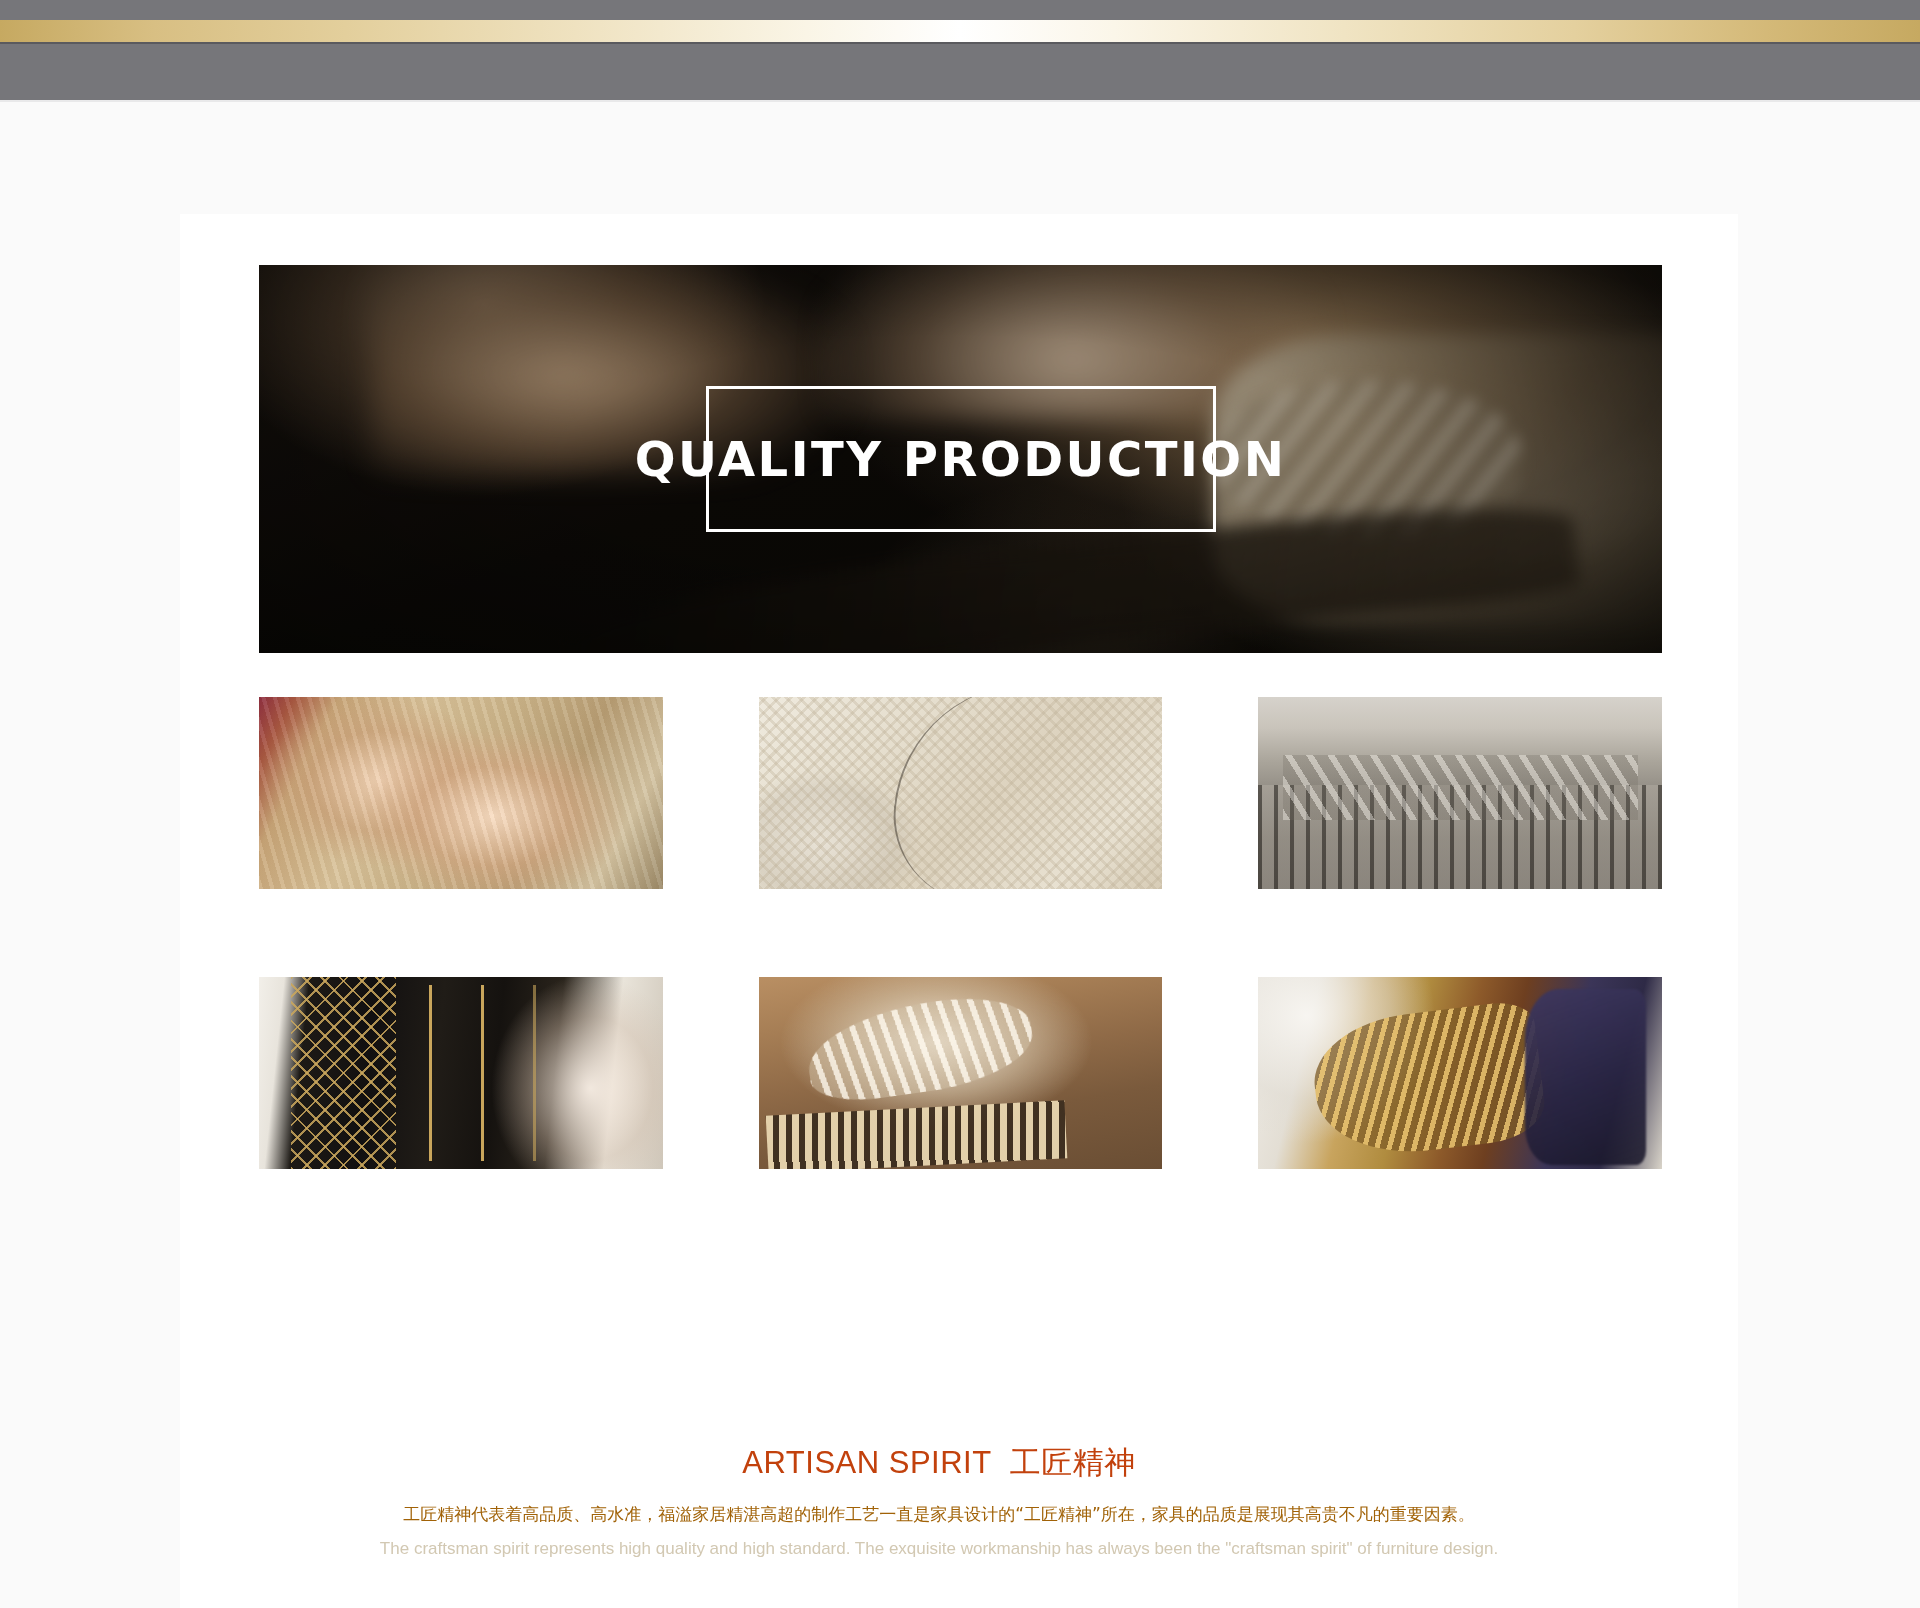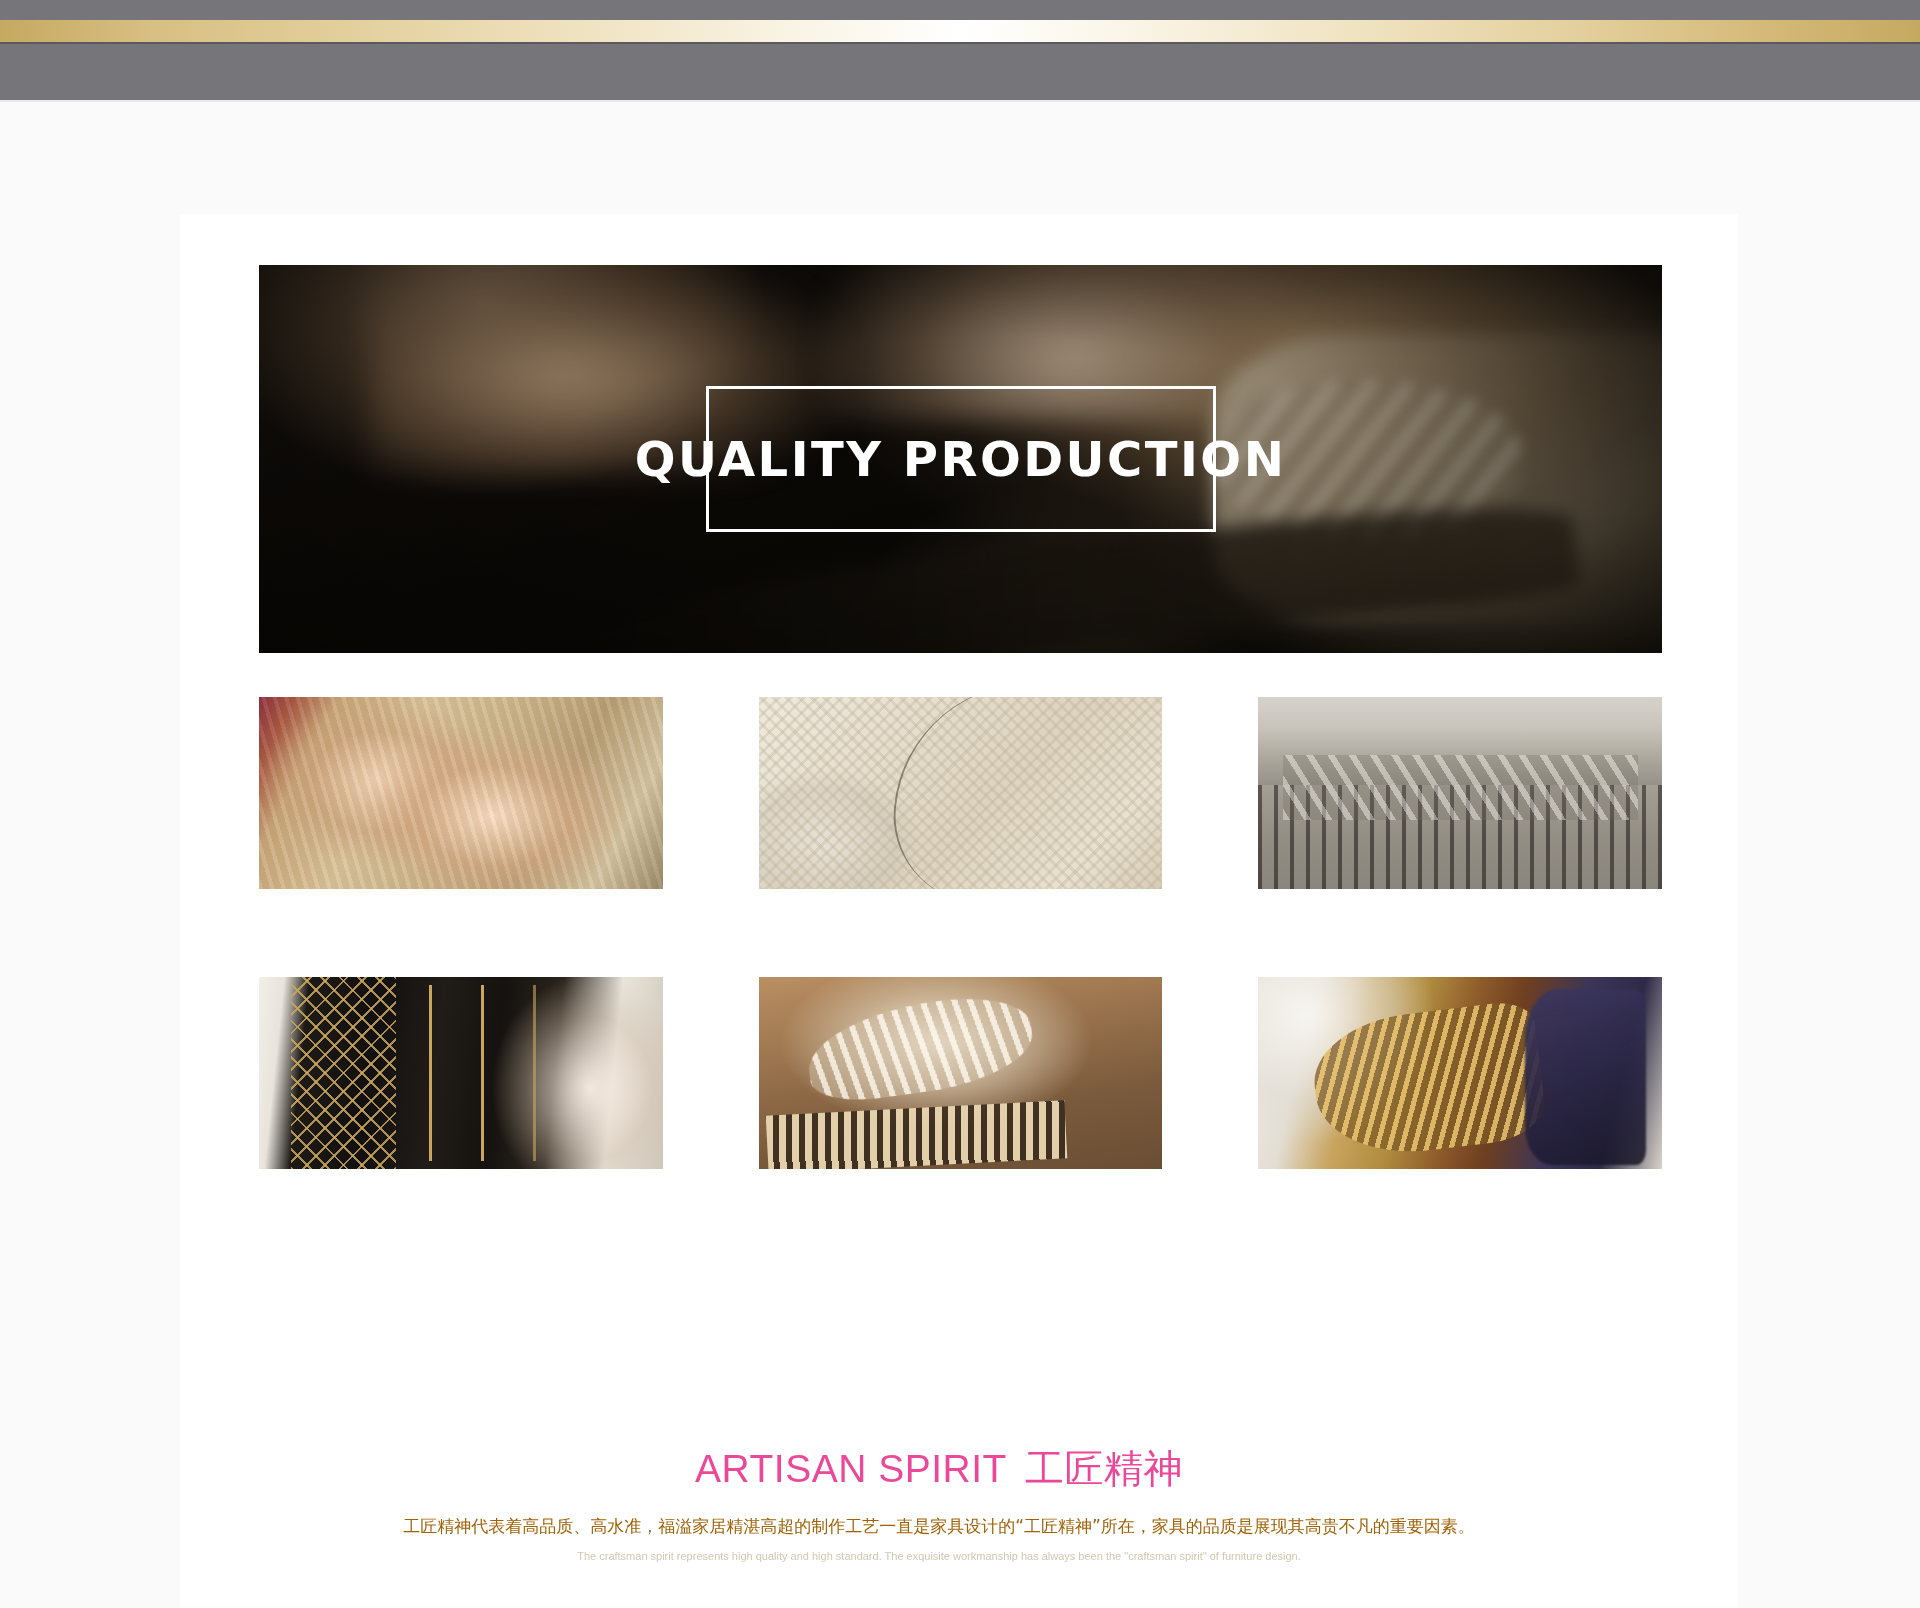--- a/index.html
+++ b/index.html
@@ -149,32 +149,32 @@
   .t6::before{content:"";position:absolute;left:14%;top:18%;width:56%;height:72%;
     background:repeating-linear-gradient(112deg, rgba(226,188,106,.92) 0 5px, rgba(126,92,38,.75) 5px 12px);
     border-radius:44% 18% 26% 48%;transform:rotate(-7deg);}
   .t6::after{content:"";position:absolute;right:4%;top:6%;width:30%;height:92%;
     background:linear-gradient(160deg, rgba(62,56,96,.95) 0%, rgba(40,36,66,.9) 54%, rgba(24,22,40,.85) 100%);
     border-radius:28% 10% 8% 22%;filter:blur(1px);}
 
   
   .textblock{position:absolute;left:79px;top:1228px;width:1360px;}
   .artisan-heading{
-    color:#ec4899;font-size:39px;font-weight:400;letter-spacing:.5px;
+    color:#c2410c;font-size:31px;font-weight:400;letter-spacing:.5px;
     margin:0 0 18px 0;white-space:nowrap;
     font-family:"Liberation Sans","DejaVu Sans",sans-serif;
   }
   .artisan-heading .cn{margin-left:18px;}
   .desc-cn{
     color:#a16207;font-size:17px;line-height:1.5;margin:0 0 8px 0;
     white-space:nowrap;
     font-family:"DejaVu Sans","Liberation Sans",sans-serif;
   }
   .desc-en{
-    color:#d2c8b2;font-size:11px;line-height:1.55;margin:0;
+    color:#d2c8b2;font-size:17px;line-height:1.55;margin:0;
     font-family:"Liberation Sans","DejaVu Sans",sans-serif;
   }
   .desc-en div{white-space:nowrap;}
 </style>
 </head>
 <body>
 
 <div class="topbar">
   <div class="bar-gray-thin"></div>
   <div class="bar-gold"></div>

